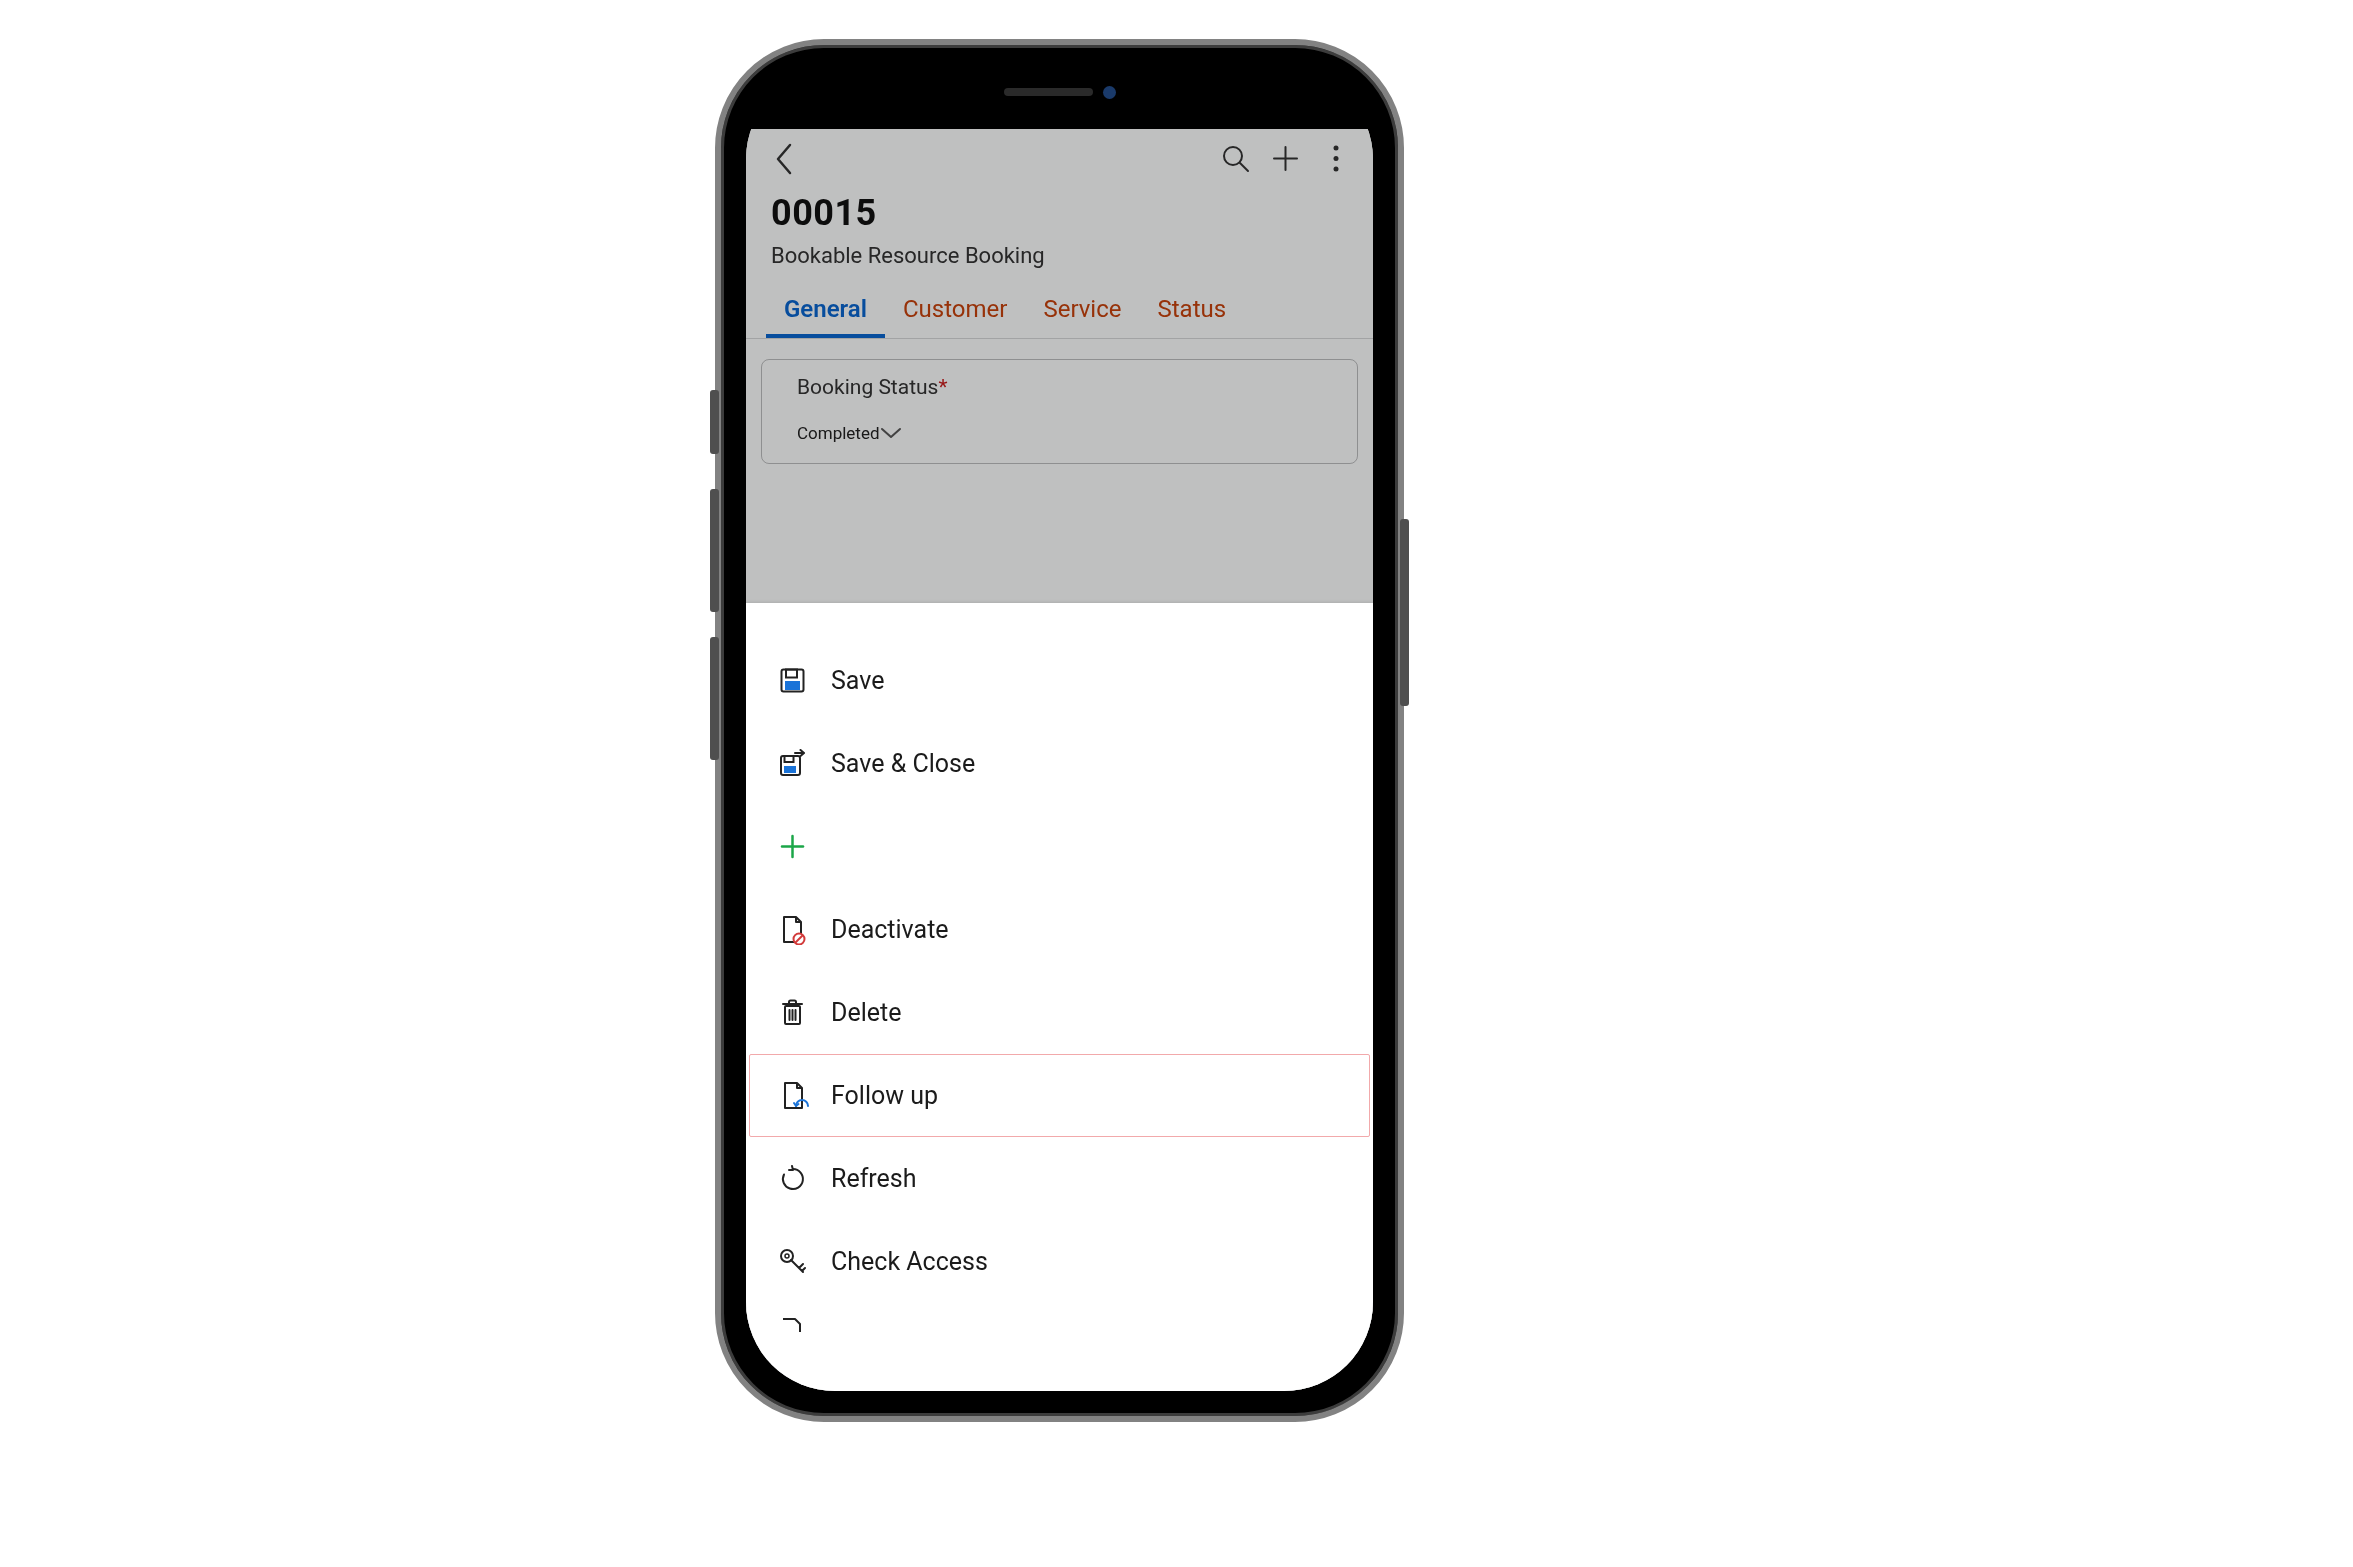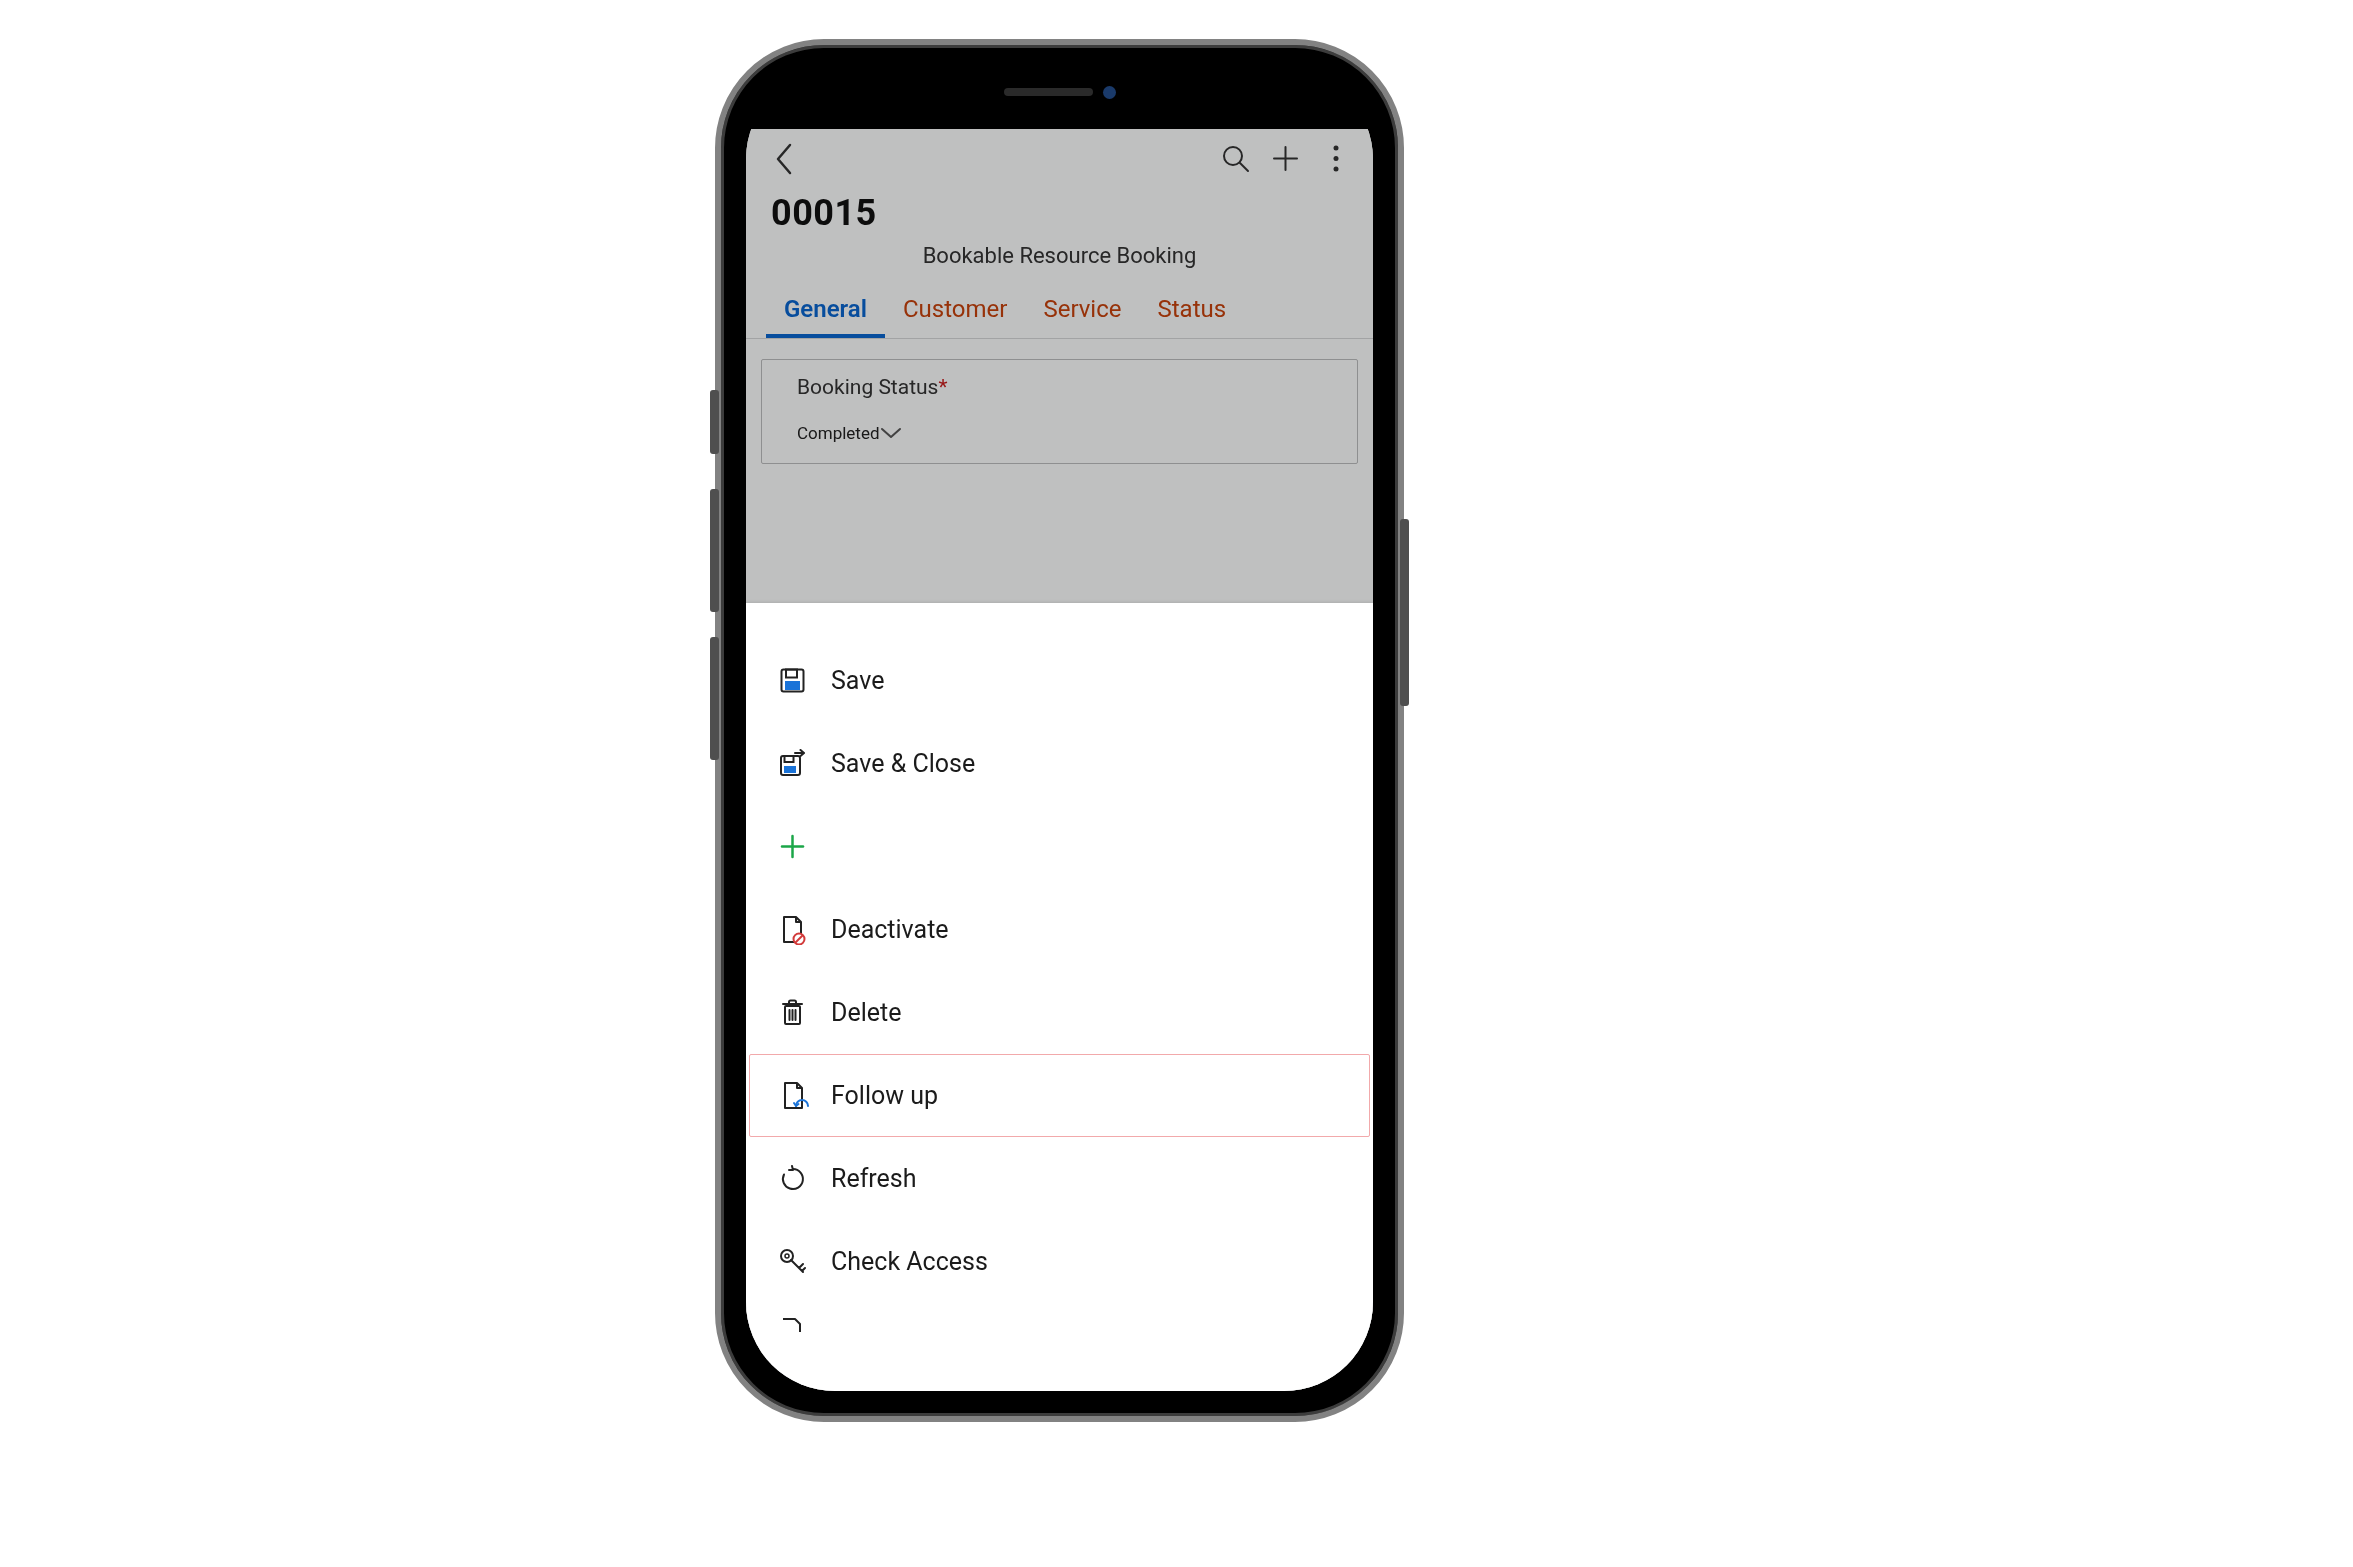--- a/index.html
+++ b/index.html
@@ -90,21 +90,21 @@
   }
   .icnbtn {
     width:35px; height:35px;
     display:flex; align-items:center; justify-content:center;
     color:#222;
   }
   .topbar .right { display:flex; gap:15px; align-items:center; }
 
   .titleblock { padding:4px 25px 15px 25px; }
   .titleblock h1 { margin:0; font-size:36px; font-weight:700; color:#111; letter-spacing:0.5px; }
-  .titleblock .sub { margin-top:9px; font-size:22px; color:#323232;text-align:center; }
+  .titleblock .sub { margin-top:9px; font-size:22px; color:#323232; }
 
   .tabs {
     display:flex;
     padding:0 20px;
     gap:0;
     border-bottom:1px solid rgba(0,0,0,0.15);
   }
   .tab {
     padding:12px 18px 15px 18px;
     font-size:24px;
@@ -112,21 +112,21 @@
   }
   .tab.active {
     color:#0a63c9;
     font-weight:600;
     box-shadow:inset 0 -4px 0 #0a63c9;
   }
 
   .formarea { padding:20px 15px 0 15px; }
   .formcard {
     border:1px solid rgba(0,0,0,0.25);
-    border-radius:2px;
+    border-radius:8px;
     padding:15px 20px 20px 35px;
     background:transparent;
   }
   .field-label { font-size:21px; color:#333; }
   .field-label .req { color:#c21b1b; }
   .field-control {
     margin-top:24px;
     display:flex; align-items:center; 
     font-size:17px; color:#222;
   }

